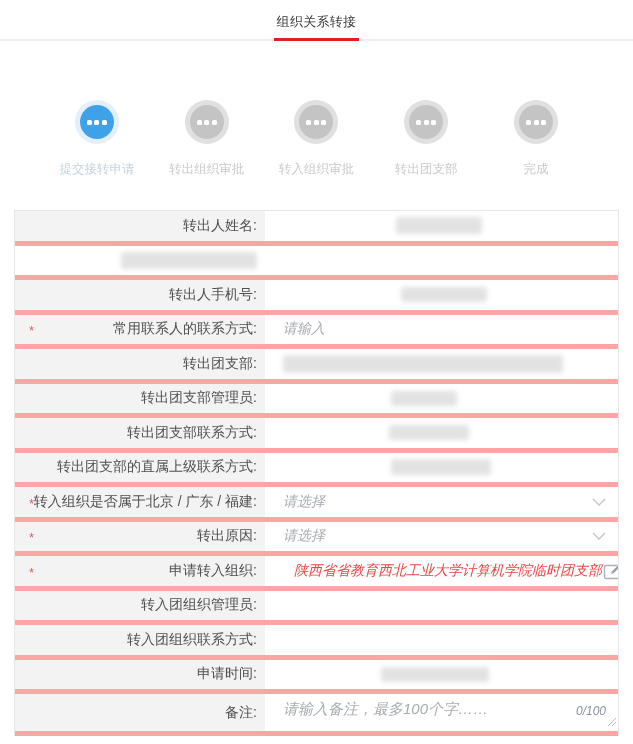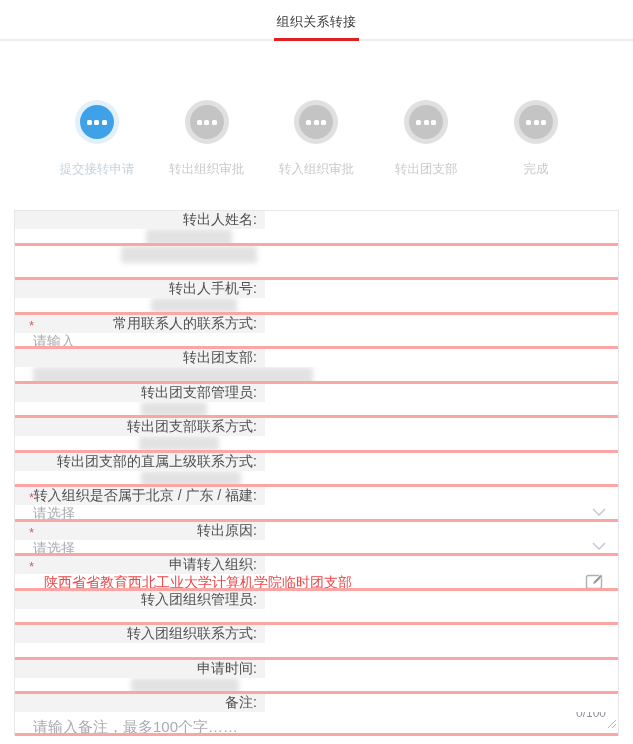--- a/index.html
+++ b/index.html
@@ -43,36 +43,37 @@
     margin-top:22px; font-size:12.5px; color:#c9c9c9; white-space:nowrap;
   }
   .step.active .step-label{ color:#c3d2dd; }
 
   
   .ftable{
     margin:32px 14px 0; border:1px solid #e7e7e7; border-bottom:none;
     width:605px;
   }
   .frow{
-    display:flex; height:34.5px; border-bottom:3px solid #fca5a5;flex-direction:column;
+    display:flex; height:34.5px; border-bottom:5px solid #fca5a5;
   }
   .frow.tall{ height:42px; }
   .lcell{
     width:250px; background:#f3f3f3; position:relative;
     display:flex; align-items:center; justify-content:flex-end;
     padding-right:8px; font-size:14px; color:#4f4f4f; white-space:nowrap;
   }
   .req{
     position:absolute; left:14px; top:50%; transform:translateY(-40%);
     color:#e05c5c; font-size:13px;
   }
   .vcell{
-    flex:1; position:relative; display:flex; 
+    flex:1; position:relative; display:flex; align-items:center;
     padding:0 12px 0 18px; font-size:14px; color:#595959; background:#fff;
     overflow:hidden;
+    font-style:italic;
   }
   .placeholder{ color:#a8abb2; }
   .valtext{ flex:1; color:#ef4444; white-space:nowrap;padding-left:11px; }
 
   .chev{ margin-left:auto; display:flex; align-items:center; }
 
   
   .redact{
     background:#d9d9d9; filter:blur(2.5px); border-radius:2px; opacity:.75;
     height:15px;

